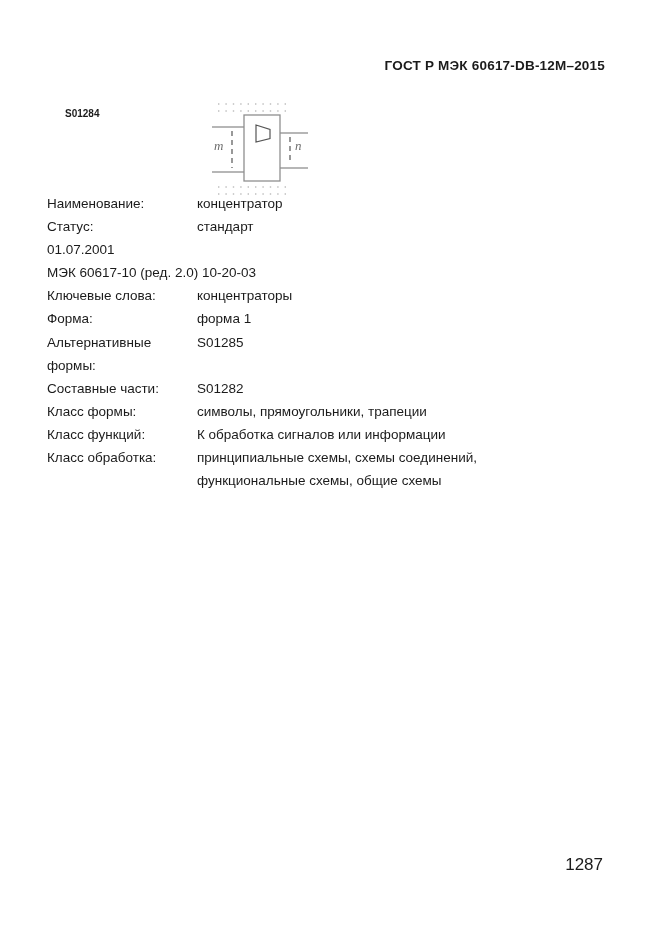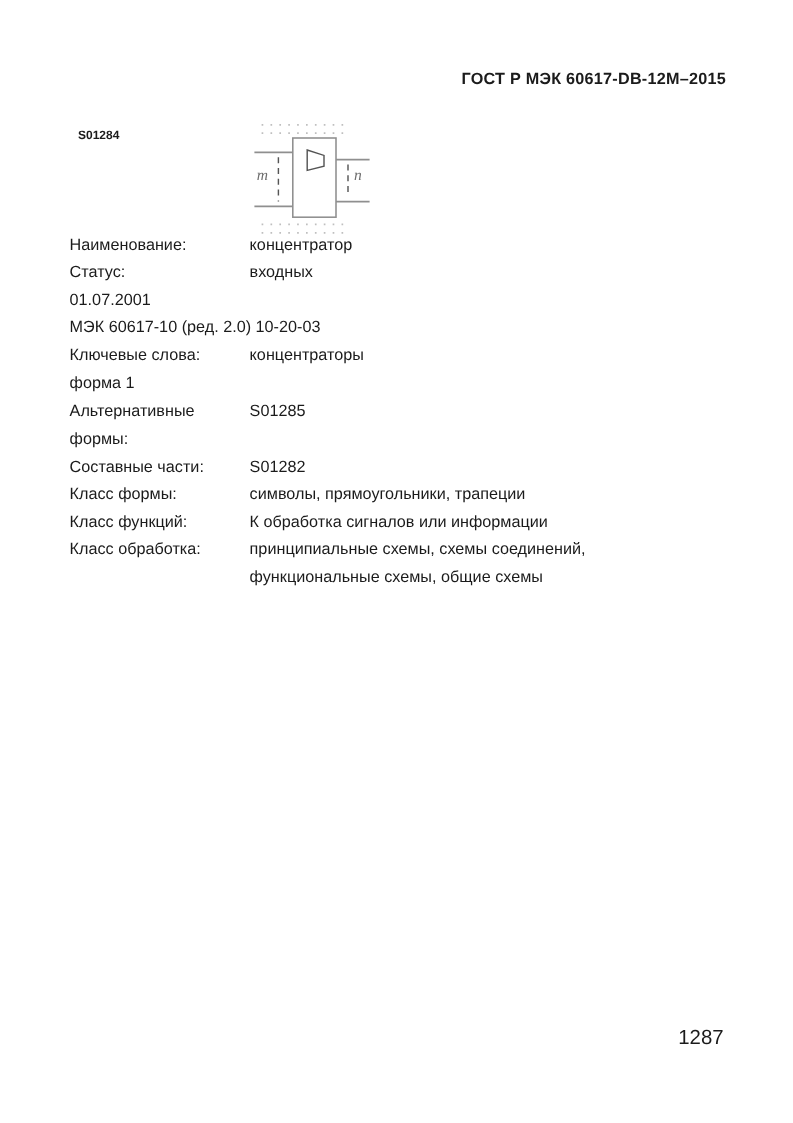--- a/index.html
+++ b/index.html
@@ -30,21 +30,21 @@
     font-weight: bold;
   }
   .diagram {
     position: absolute;
     top: 95px;
     left: 185px;
   }
   .props {
     position: absolute;
     top: 192px;
-    left: 36px;
+    left: 25px;
     width: 560px;
   }
   .prop-row {
     display: flex;
     align-items: flex-start;
     font-size: 13.5px;
     line-height: 23.1px;
   }
   .prop-label {
     flex: 0 0 150px;
@@ -93,33 +93,34 @@
     <text x="273" y="150" font-family="Liberation Serif, serif" font-style="italic" font-size="13" fill="#6e6e6e">n</text>
   </svg>
 
   <div class="props">
     <div class="prop-row">
       <div class="prop-label">Наименование:</div>
       <div class="prop-value">концентратор</div>
     </div>
     <div class="prop-row">
       <div class="prop-label">Статус:</div>
-      <div class="prop-value">входных</div>
+      <div class="prop-value">стандарт</div>
     </div>
     <div class="prop-row">
       <div class="prop-value">01.07.2001</div>
     </div>
     <div class="prop-row">
       <div class="prop-value">МЭК 60617-10 (ред. 2.0) 10-20-03</div>
     </div>
     <div class="prop-row">
       <div class="prop-label">Ключевые слова:</div>
       <div class="prop-value">концентраторы</div>
     </div>
     <div class="prop-row">
+      <div class="prop-label">Форма:</div>
       <div class="prop-value">форма 1</div>
     </div>
     <div class="prop-row">
       <div class="prop-label">Альтернативные
 формы:</div>
       <div class="prop-value">S01285</div>
     </div>
     <div class="prop-row">
       <div class="prop-label">Составные части:</div>
       <div class="prop-value">S01282</div>

